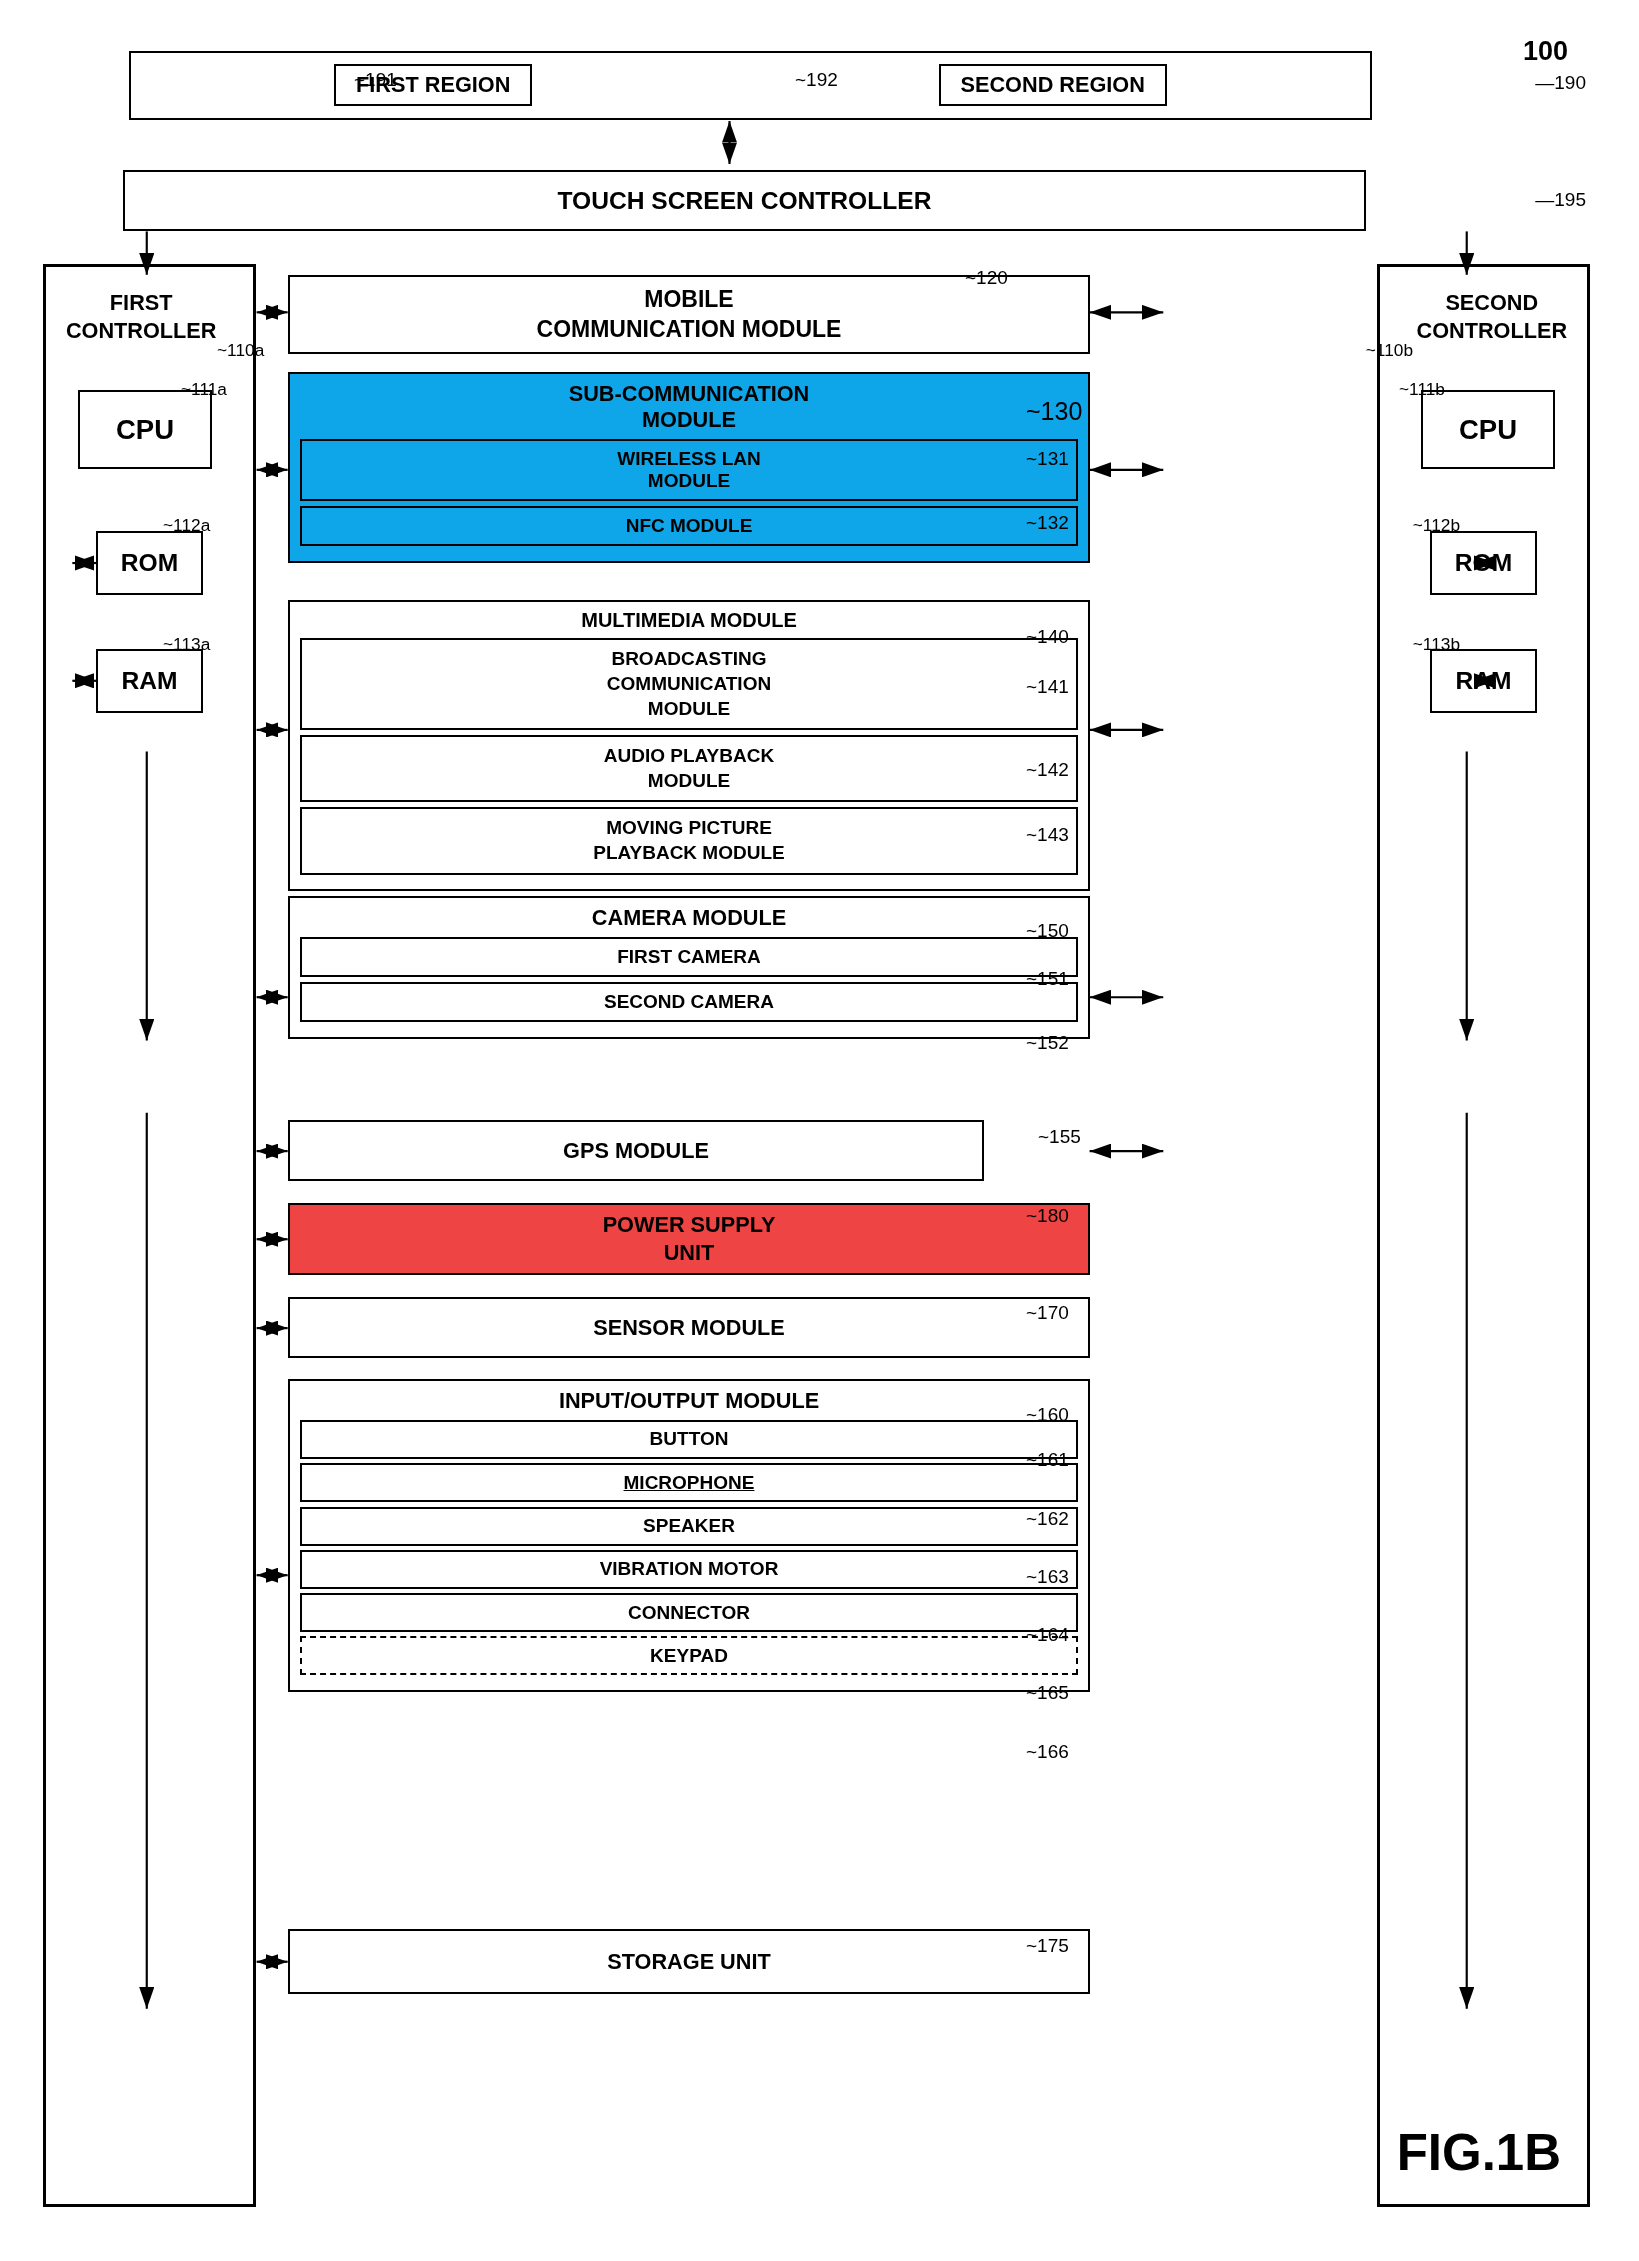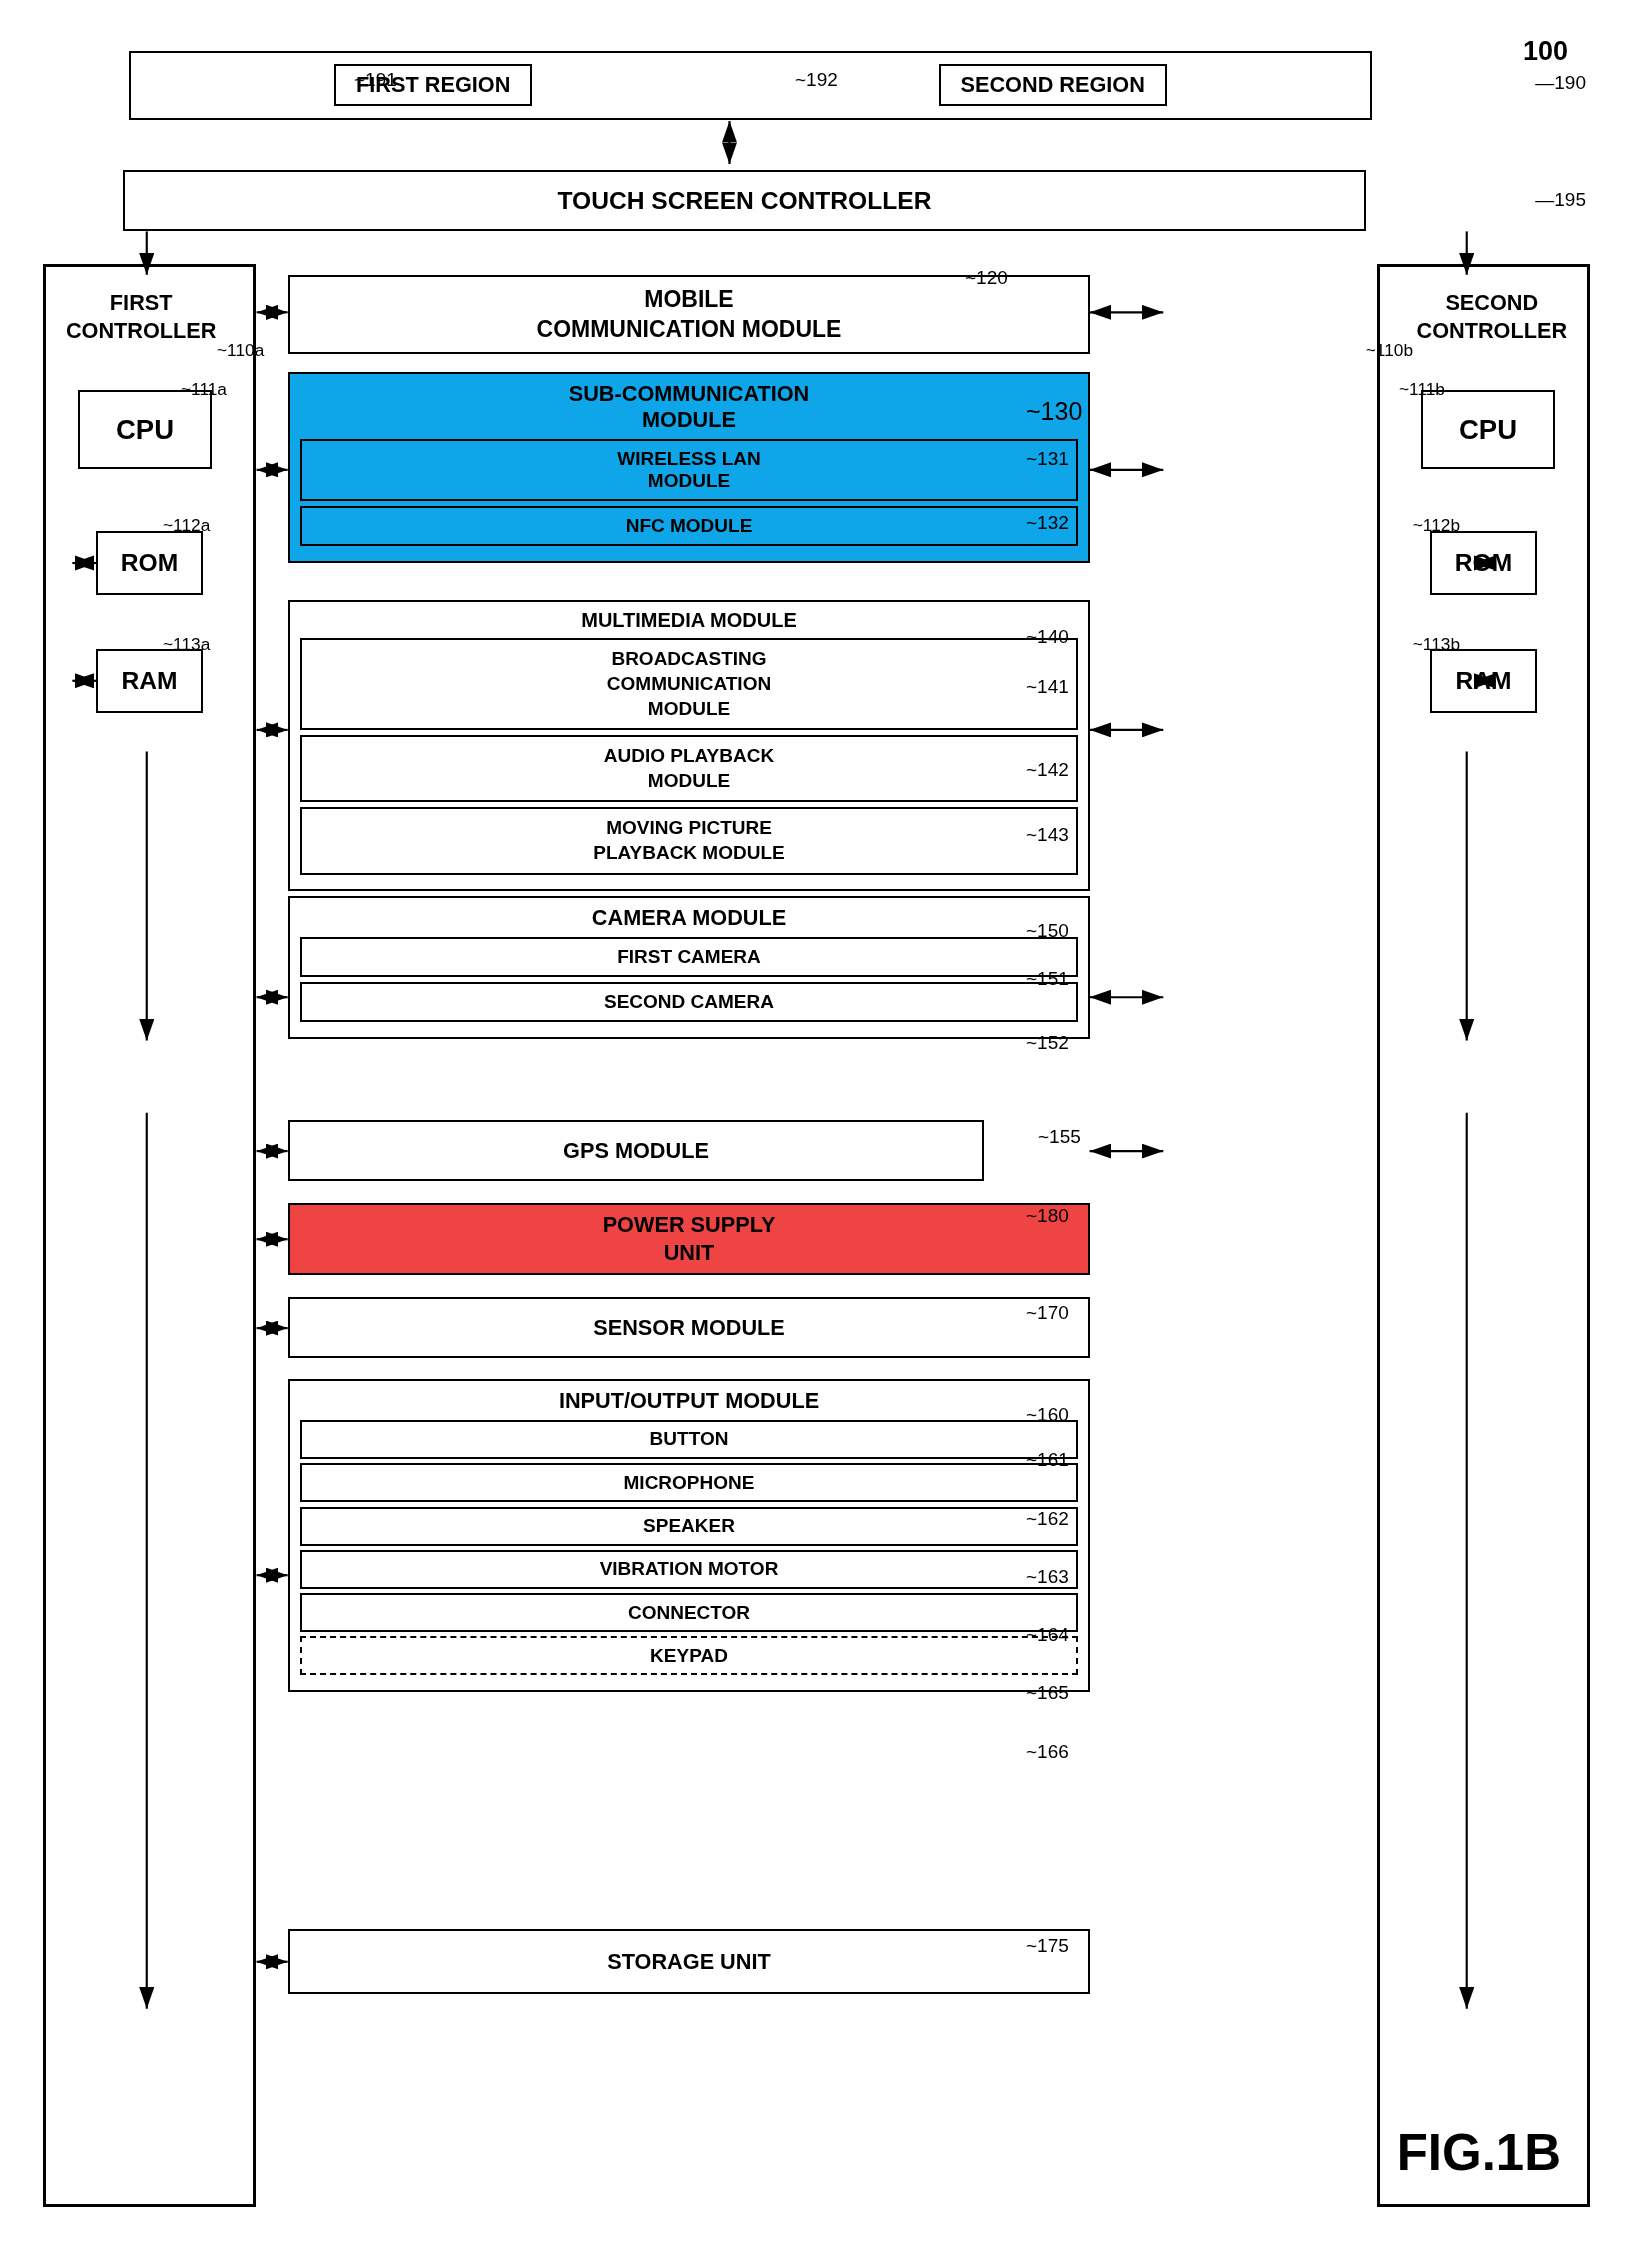--- a/index.html
+++ b/index.html
@@ -174,21 +174,21 @@
   <div style="position:absolute; top:1268px; left:259px; width:802px; height:61px; border:2.9px solid #000; background:#fff; display:flex; align-items:center; justify-content:center; font-size:21.7px; font-weight:bold;">
     SENSOR MODULE
   </div>
   <div style="position:absolute; top:1273px; left:997px; font-size:19px;">~170</div>
 
   <div style="position:absolute; top:1350px; left:259px; width:802px; border:2.9px solid #000; background:#fff; padding-bottom:8.7px;">
     <div style="font-size:21.7px; font-weight:bold; padding:7.2px 8.7px 2.9px; text-align:center;">INPUT/OUTPUT MODULE</div>
     <div style="border:2.2px solid #000; margin:2.9px 10px 4.3px; padding:6.5px 5.8px; font-size:19px; font-weight:bold; text-align:center;">
       BUTTON
     </div>
-    <div style="border:2.2px solid #000; margin:2.9px 10px 4.3px; padding:6.5px 5.8px; font-size:19px; font-weight:bold; text-align:center;">
+    <div style="border:2.2px solid #000; margin:2.9px 10px 4.3px; padding:6.5px 5.8px; font-size:19px; font-weight:bold; text-align:center;text-decoration:underline;">
       MICROPHONE
     </div>
     <div style="border:2.2px solid #000; margin:2.9px 10px 4.3px; padding:6.5px 5.8px; font-size:19px; font-weight:bold; text-align:center;">
       SPEAKER
     </div>
     <div style="border:2.2px solid #000; margin:2.9px 10px 4.3px; padding:6.5px 5.8px; font-size:19px; font-weight:bold; text-align:center;">
       VIBRATION MOTOR
     </div>
     <div style="border:2.2px solid #000; margin:2.9px 10px 4.3px; padding:6.5px 5.8px; font-size:19px; font-weight:bold; text-align:center;">
       CONNECTOR

